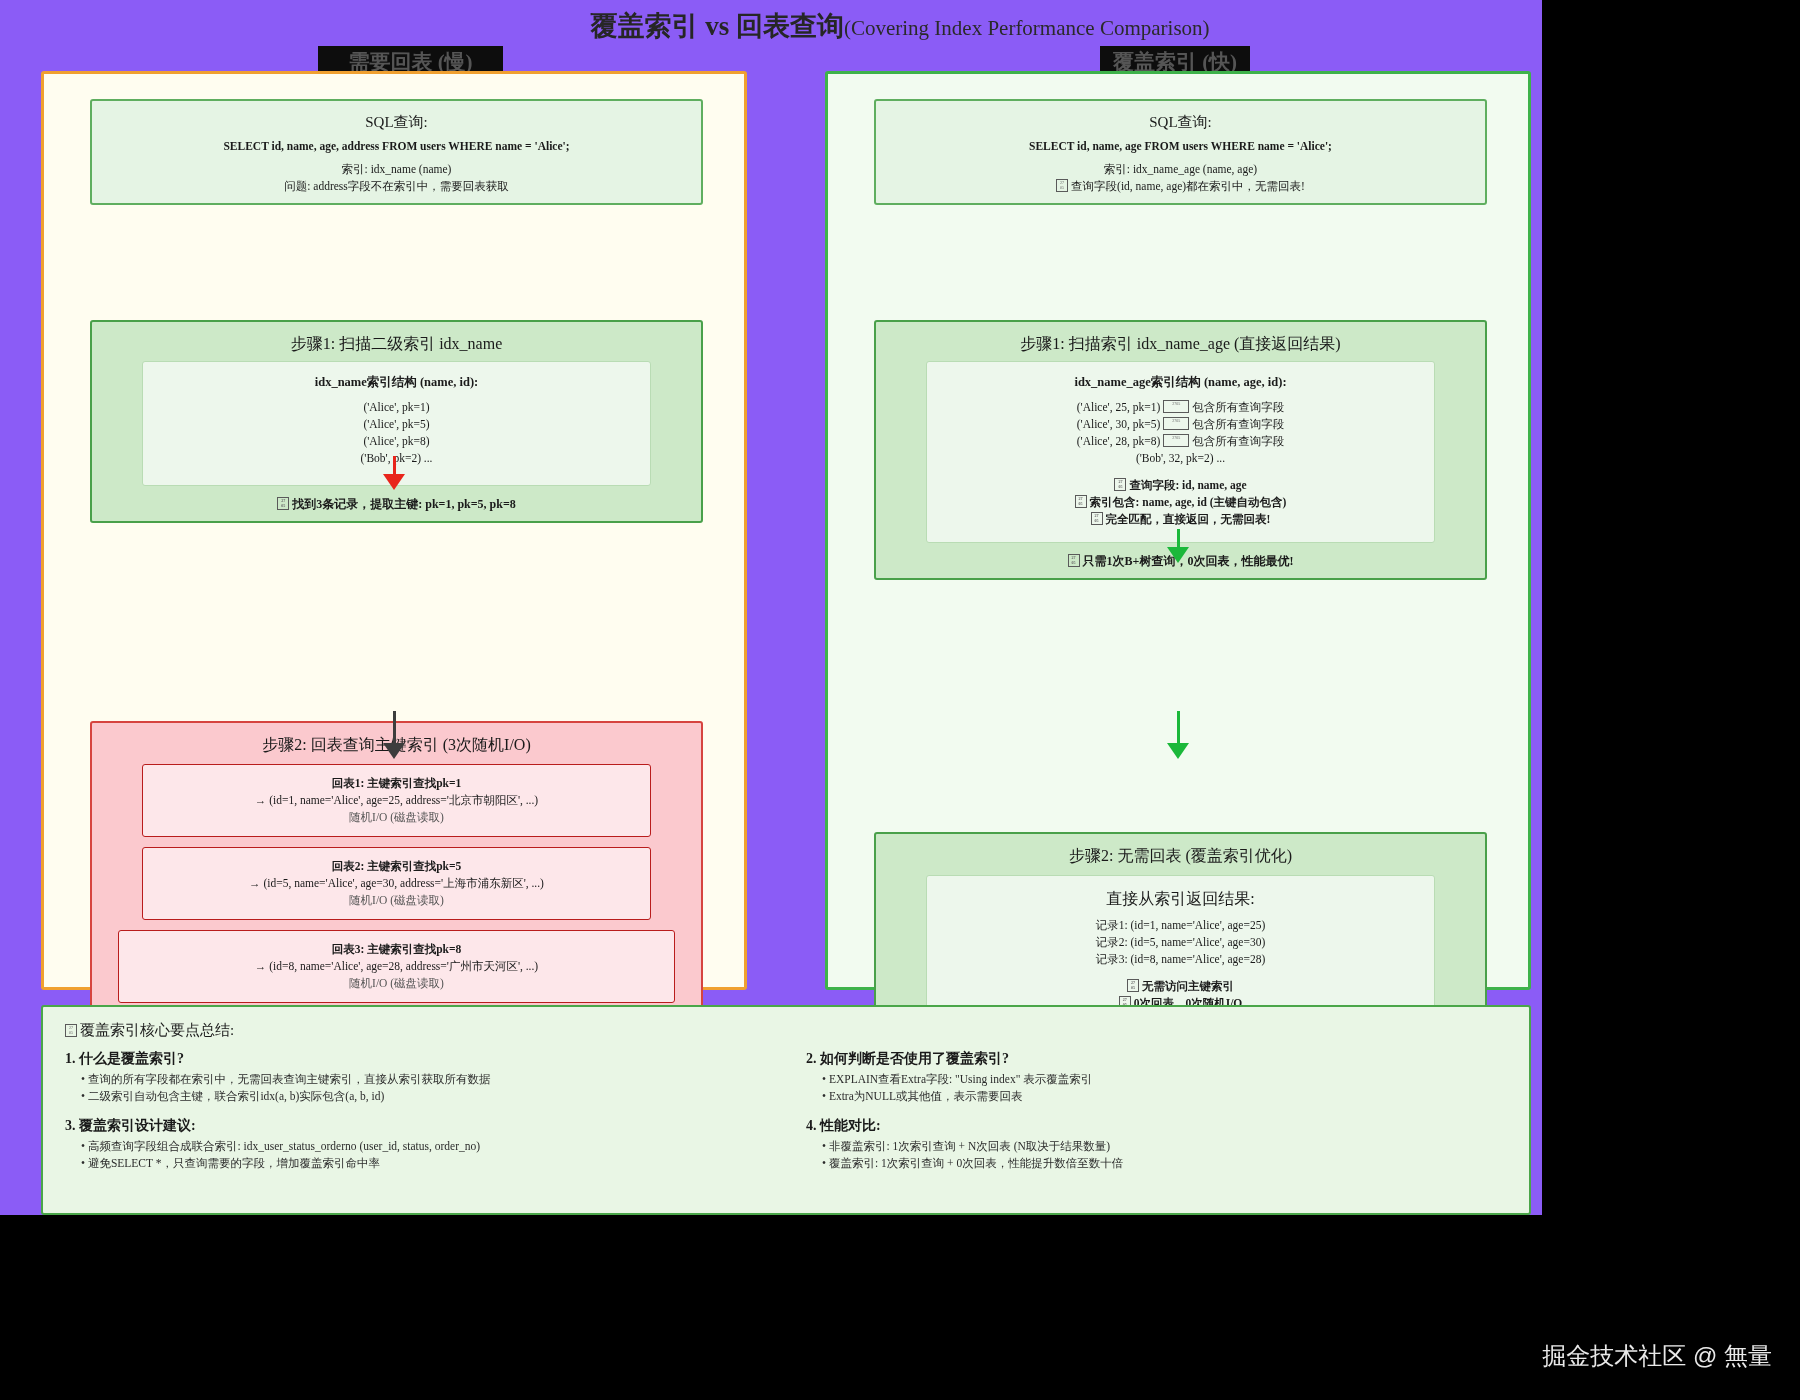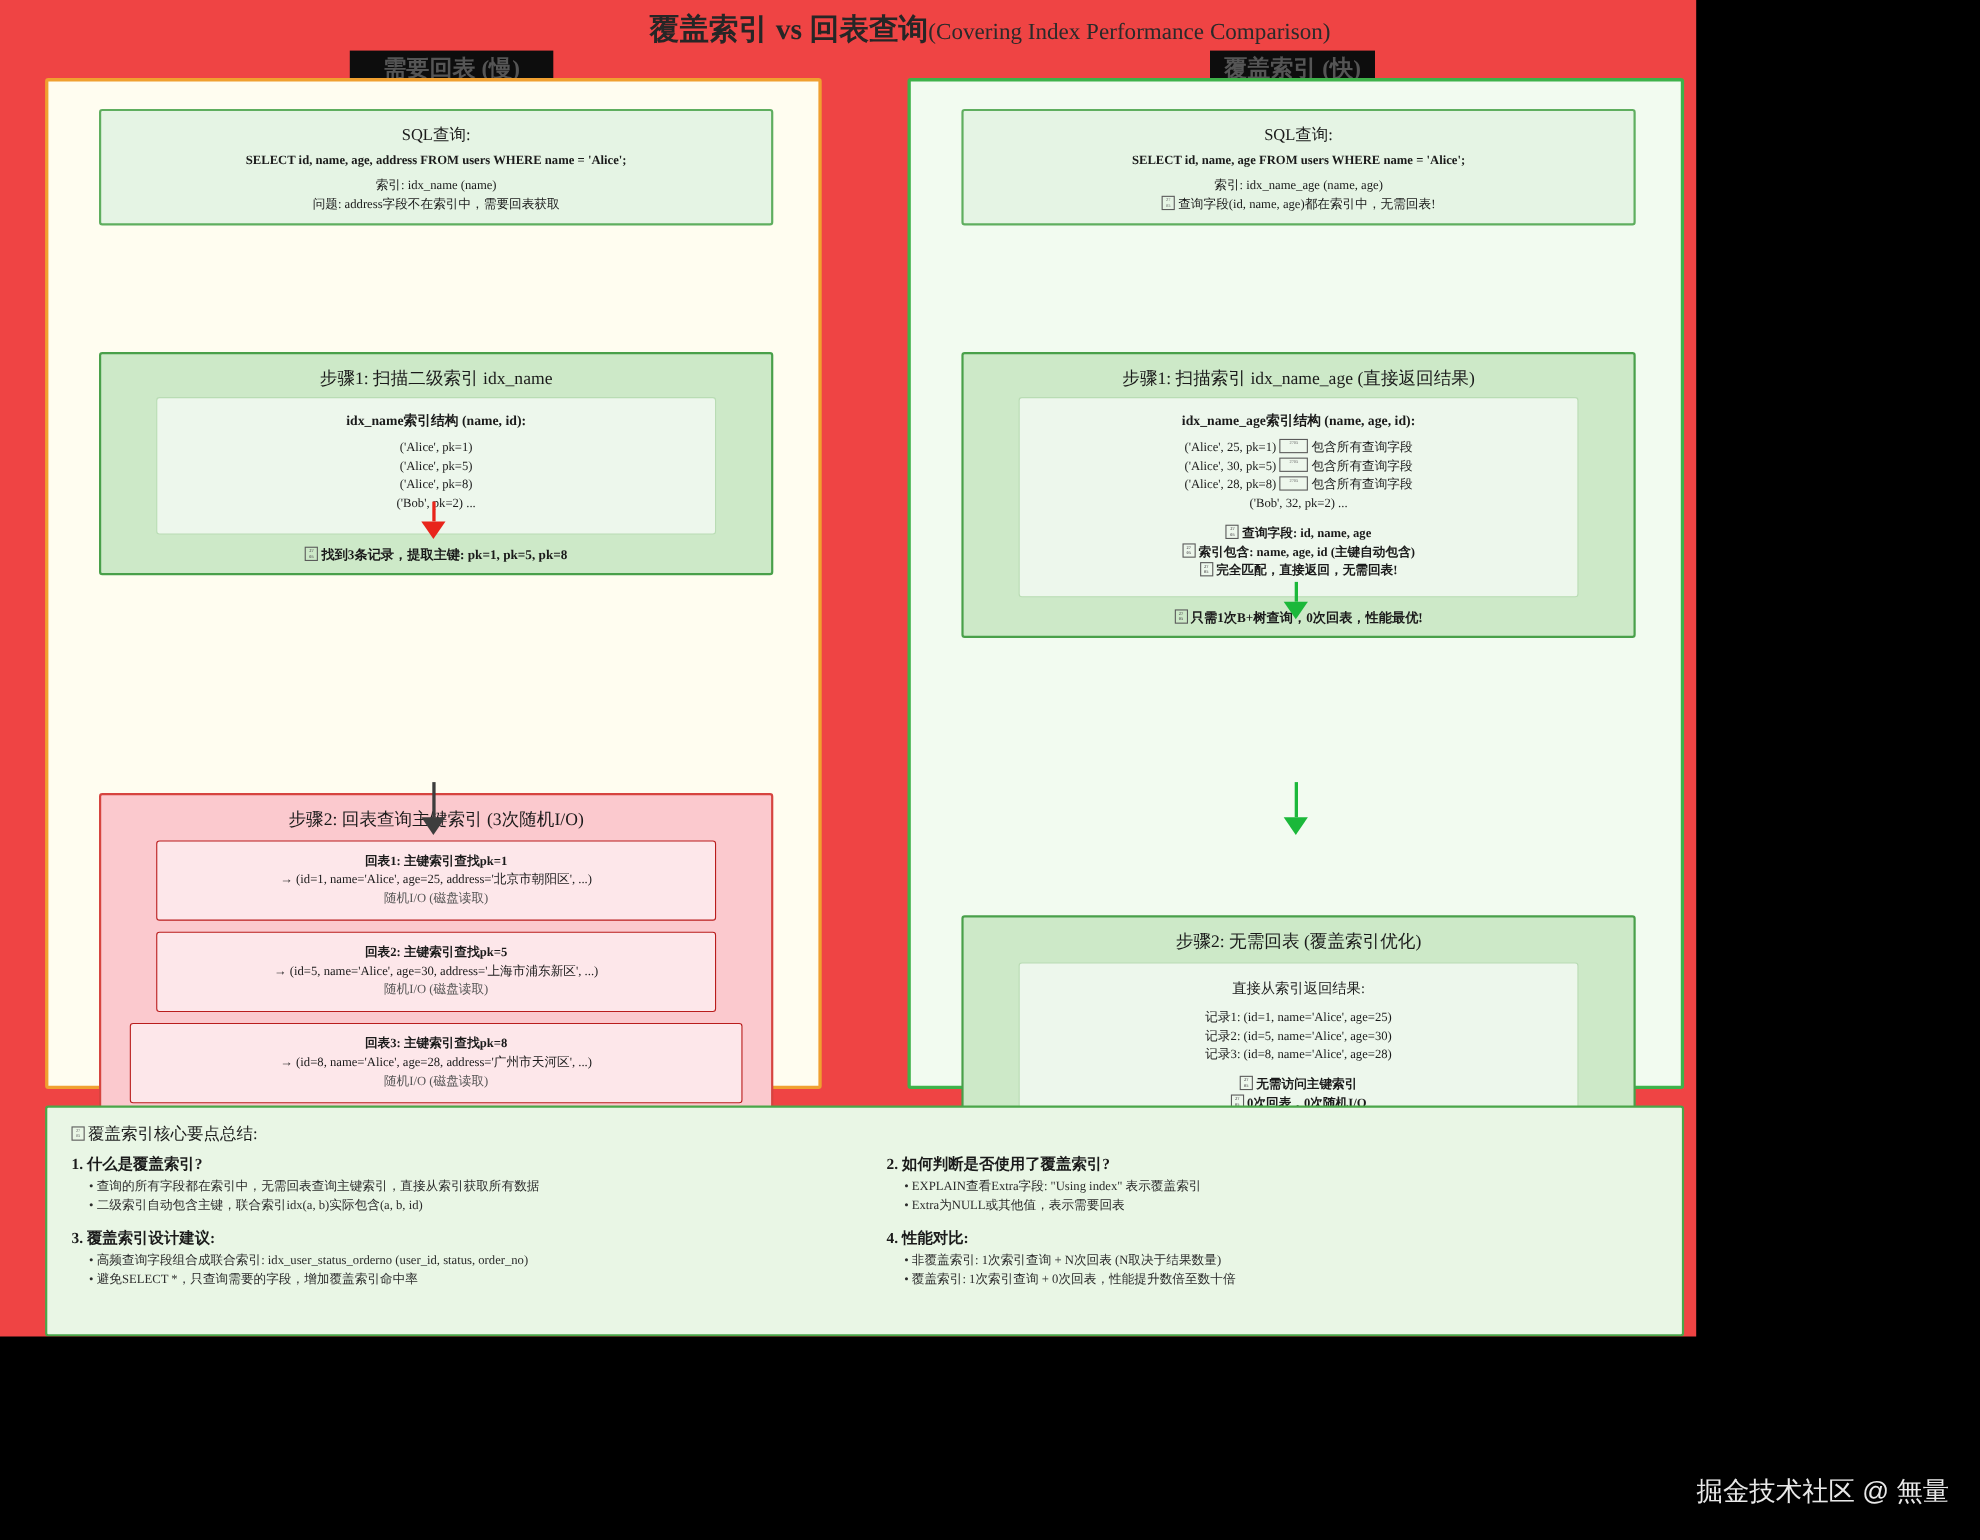--- a/index.html
+++ b/index.html
@@ -5,21 +5,21 @@
   * { box-sizing: border-box; }
   html, body {
     margin: 0; padding: 0;
     background: #000;
     width: 1800px; height: 1400px;
     font-family: "Liberation Serif", "DejaVu Serif", serif;
   }
   #page {
     position: relative;
     width: 1800px; height: 1400px;
-    background: #ef4444;
+    background: #8b5cf6;
     overflow: hidden;
   }
   
   .title {
     position: absolute;
     top: 8px; left: 0; width: 1800px;
     text-align: center;
     font-size: 27px;
     font-weight: bold;
     color: #262626;
@@ -262,21 +262,21 @@
     </div>
 
     <div class="arrow green" style="top:455px;">
       <div class="shaft" style="height:18px;"></div>
         <div class="head"></div>
     </div>
 
     <div class="inner box stepg" style="top:392px;">
       <div class="hdr big">步骤2: 无需回表 (覆盖索引优化)</div>
       <div class="box inner-g" style="margin:8px 40px 0;padding:14px 10px 18px;">
-        <div class="line" style="font-size:13px;margin-bottom:10px;">直接从索引返回结果:</div>
+        <div class="line" style="font-size:16px;margin-bottom:10px;">直接从索引返回结果:</div>
         <div class="line">记录1: (id=1, name='Alice', age=25)</div>
         <div class="line">记录2: (id=5, name='Alice', age=30)</div>
         <div class="line">记录3: (id=8, name='Alice', age=28)</div>
         <div class="line b" style="margin-top:10px;">
           <span class="tofu"></span><span>无需访问主键索引</span>
         </div>
         <div class="line b">
           <span class="tofu"></span><span>0次回表，0次随机I/O</span>
         </div>
         <div class="line b">

